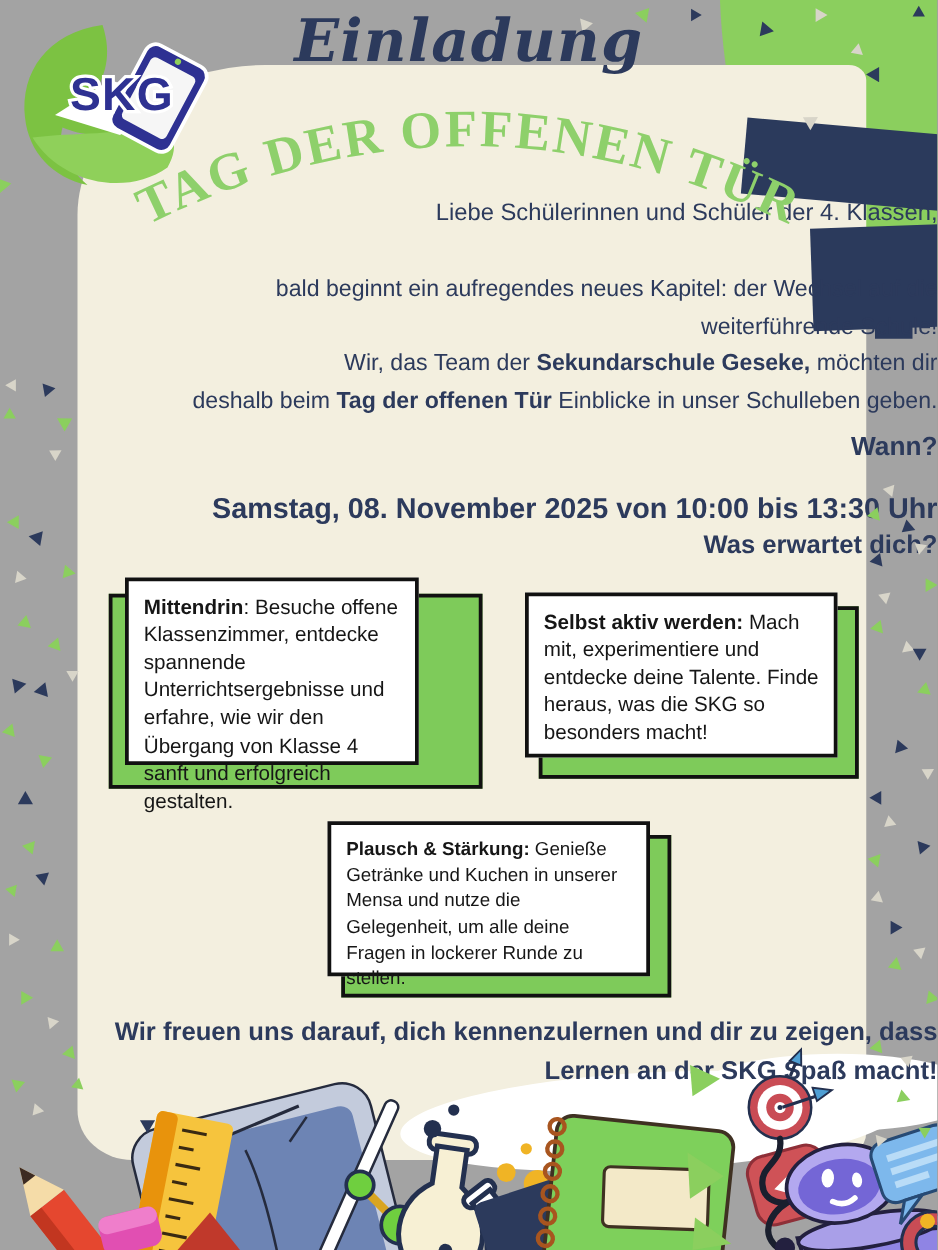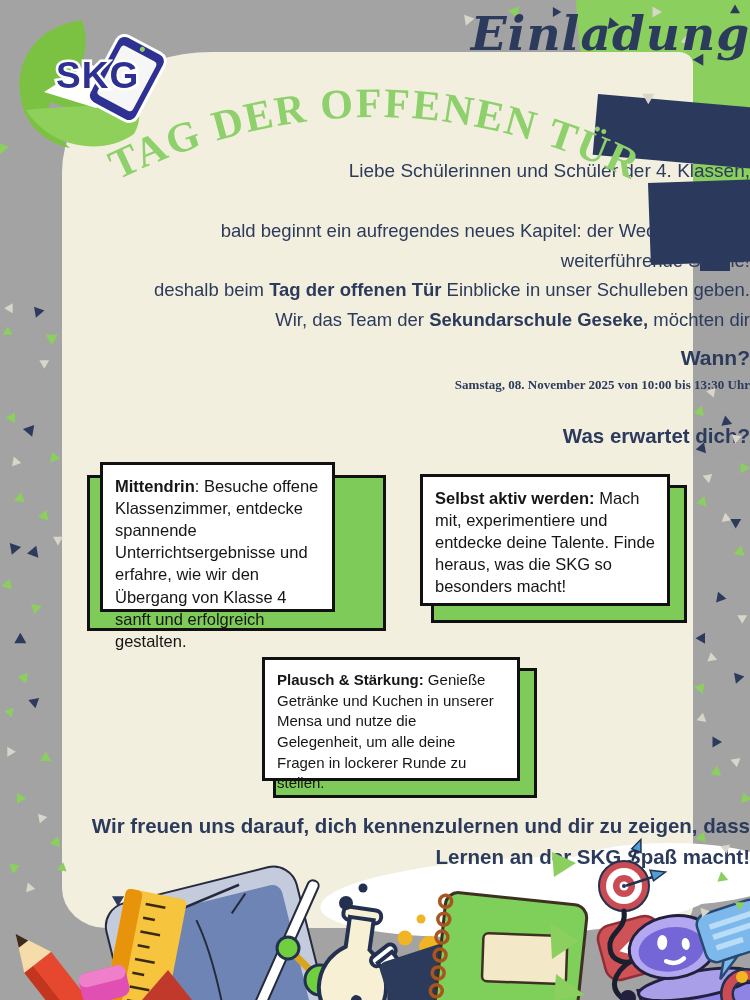--- a/index.html
+++ b/index.html
@@ -9,35 +9,35 @@
   svg{display:block;}
   
   #green-corner{left:0;top:0;z-index:1;}
   #panel{left:62px;top:52px;right:57px;bottom:72px;background:#f3efdf;z-index:2;
          border-radius:150px 14px 26px 44px / 120px 12px 22px 40px;}
   .panel-wave{background:#ffffff;border-radius:50%;z-index:2;}
   #wave1{left:320px;top:858px;width:400px;height:78px;transform:rotate(-3deg);}
   #wave2{left:555px;top:843px;width:230px;height:62px;}
   #deco-top{left:0;top:0;z-index:3;}
   #logo{left:4px;top:6px;z-index:6;}
-  #script-title{left:0;right:0;top:6px;text-align:right;z-index:6;color:#2c3a5c;
+  #script-title{left:0;right:0;top:6px;text-align:center;z-index:6;color:#2c3a5c;
     font-family:"DejaVu Serif",serif;font-style:italic;font-weight:bold;font-size:47px;letter-spacing:1px;}
   #arc-wrap{left:0;top:0;z-index:6;}
   #arc-wrap text{font-family:"Liberation Serif",serif;font-weight:bold;font-size:42px;letter-spacing:2px;
     fill:#8ed06b;}
   
   .navy{color:#2c3a5c;}
   .ctr{left:0;right:0;text-align:right;z-index:4;}
   #greeting{top:160px;font-size:19px;}
   #para{top:216px;font-size:18.5px;line-height:29.5px;}
   #para div{white-space:nowrap;}
   .b{font-weight:bold;}
   #when{top:346px;}
   #when .h{font-size:21px;font-weight:bold;}
-  #when .d{font-size:13px;font-weight:bold;margin-top:7px;font-family:Liberation Serif, serif;}
+  #when .d{font-size:23px;font-weight:bold;margin-top:23px;}
   #expect{top:424px;font-size:20.5px;font-weight:bold;}
   
   .card{z-index:4;}
   .card .shadow{position:absolute;background:#7ecb5a;border:3px solid #111;}
   .card .face{position:absolute;inset:0;background:#ffffff;border:3px solid #111;
     padding:10px 12px;color:#161616;box-sizing:border-box;}
   #card1{left:100px;top:462px;width:235px;height:150px;font-size:16.5px;line-height:1.34;}
   #card1 .shadow{left:-13px;top:13px;width:293px;height:150px;}
   #card2{left:420px;top:474px;width:250px;height:132px;font-size:16.5px;line-height:1.34;}
   #card2 .shadow{left:11px;top:11px;width:250px;height:132px;}
@@ -84,22 +84,22 @@
     <path id="arcpath" d="M 126 176 Q 375 58 624 176" fill="none"></path>
     <text text-anchor="middle">
       <textPath href="#arcpath" startOffset="50%">TAG DER OFFENEN TÜR</textPath>
     </text>
   </svg>
 
   <div id="greeting" class="abs ctr navy">Liebe Schülerinnen und Schüler der 4. Klassen,</div>
   <div id="para" class="abs ctr navy">
     <div>bald beginnt ein aufregendes neues Kapitel: der Wechsel auf die</div>
     <div>weiterführende Schule!</div>
+    <div><span>Wir, das Team der </span><span class="b">Sekundarschule Geseke,</span><span> möchten dir</span></div>
     <div><span>deshalb beim </span><span class="b">Tag der offenen Tür</span><span> Einblicke in unser Schulleben geben.</span></div>
-    <div><span>Wir, das Team der </span><span class="b">Sekundarschule Geseke,</span><span> möchten dir</span></div>
   </div>
 
   <div id="when" class="abs ctr navy">
     <div class="h">Wann?</div>
     <div class="d">Samstag, 08. November 2025 von 10:00 bis 13:30 Uhr</div>
   </div>
 
   <div id="expect" class="abs ctr navy">Was erwartet dich?</div>
 
   <div id="card1" class="abs card">

